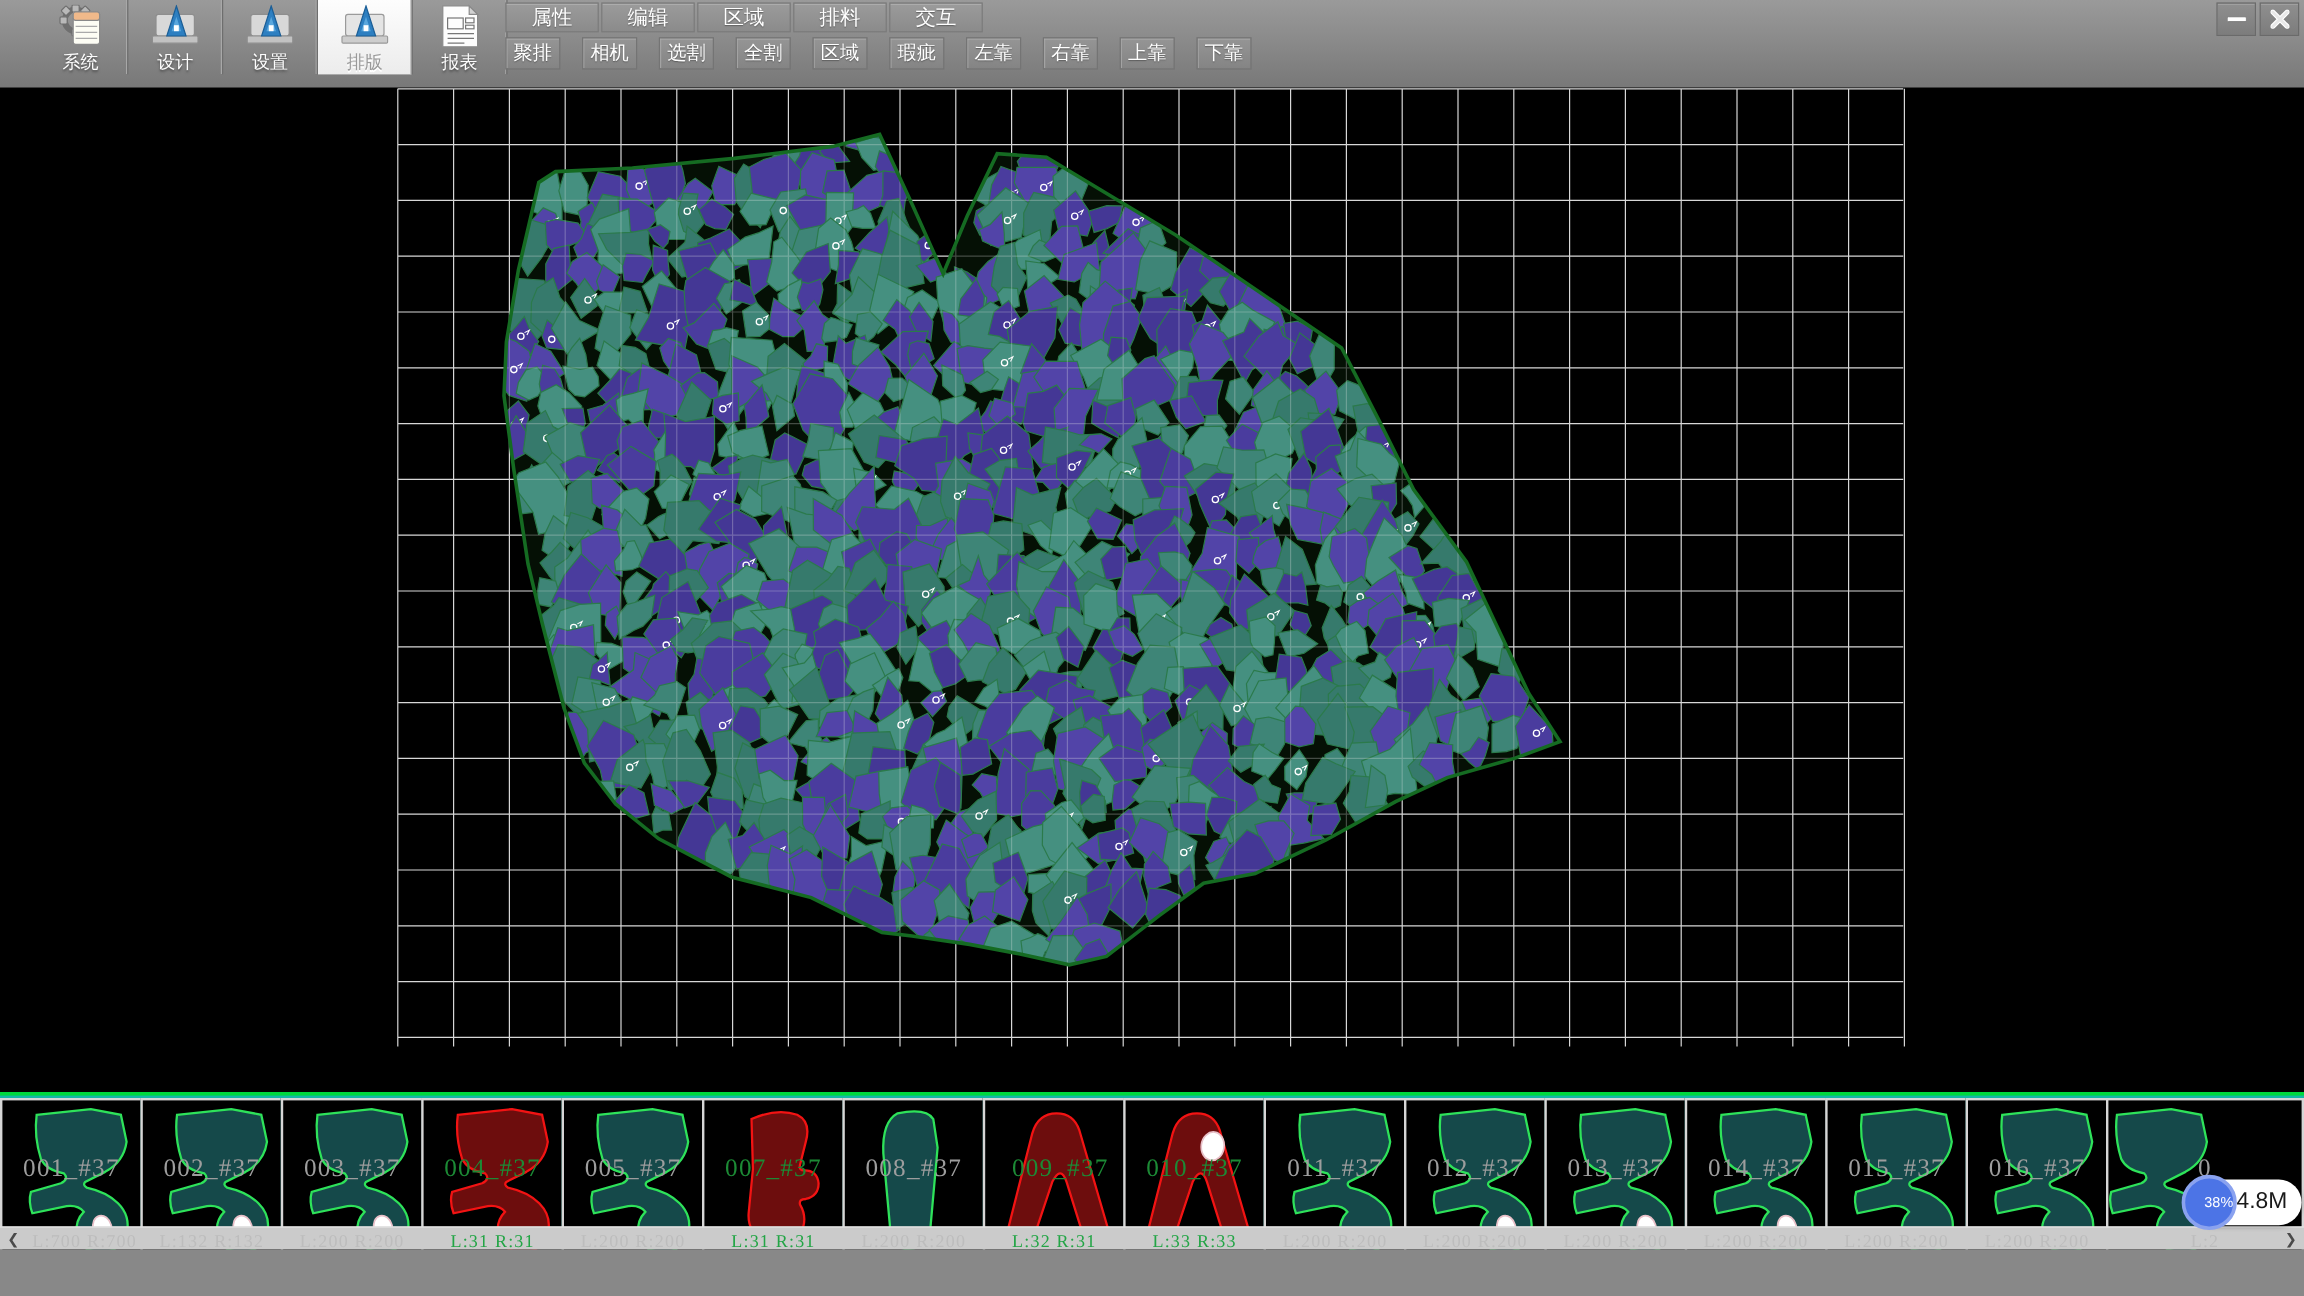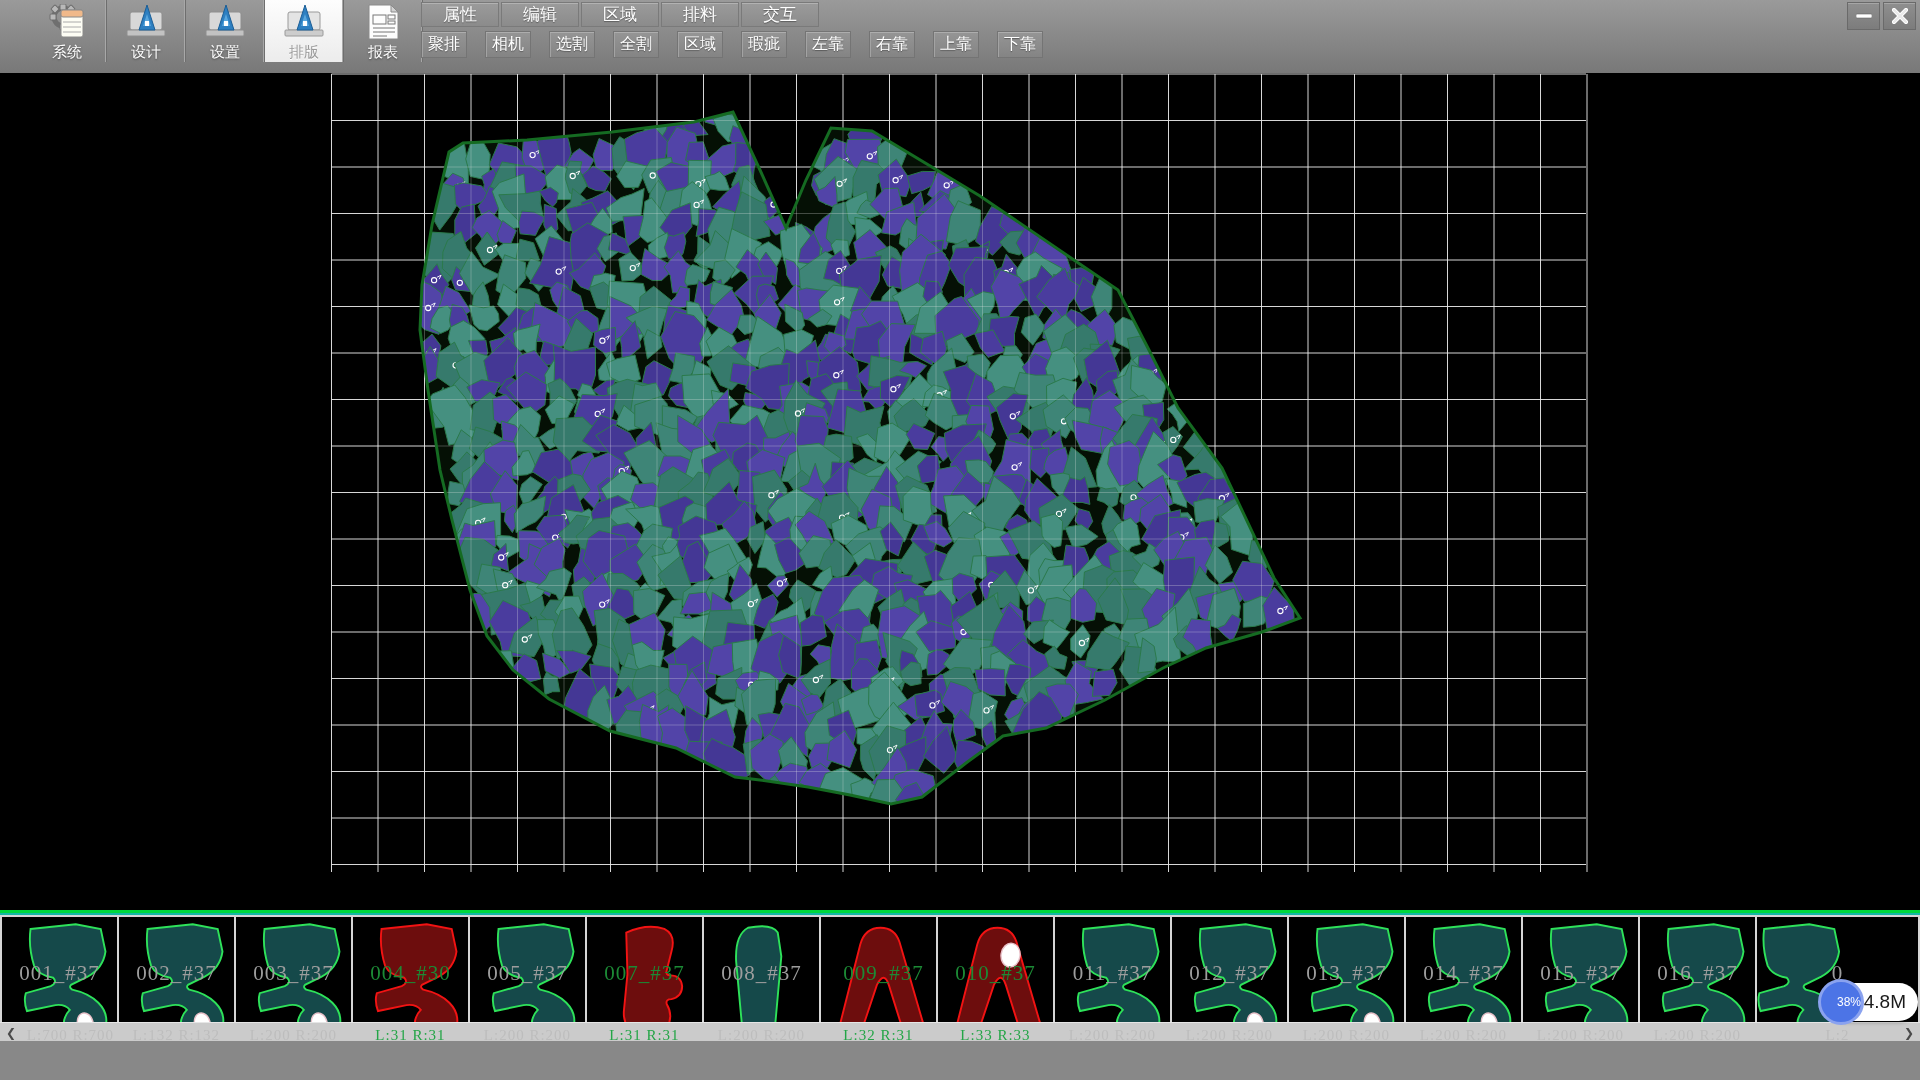--- a/index.html
+++ b/index.html
@@ -1115,21 +1115,21 @@
           <path d="M18,8 L56,4 L77,8 L81,27 Q79,41 66,48 L52,55 Q50,57 53,59 Q67,62 75,70 Q84,79 81,91 Q77,105 61,104 Q48,103 46,91 Q45,82 51,76 Q47,71 39,72 L15,77 Q12,69 14,62 L35,56 Q41,53 37,49 Q25,47 21,39 Q16,23 18,8 Z" fill="#15494a" stroke="#2ee25a" stroke-width="1.6" transform="translate(6,2)"></path>
           <ellipse cx="64" cy="87" rx="6.5" ry="8.5" transform="translate(6,2) rotate(-15 64 87)" fill="#ffffff" stroke="#e8c0c8" stroke-width="1.2"></ellipse>
         </svg>
         <div class="cname" style="color: rgb(157, 157, 157);">003_#37</div>
         <div class="clr" style="color: rgb(189, 189, 189);">L:200 R:200</div>
       </div>
       <div class="cell">
         <svg width="113" height="131" viewBox="0 0 95 110">
           <path d="M18,8 L56,4 L77,8 L81,27 Q79,41 66,48 L52,55 Q50,57 53,59 Q67,62 75,70 Q84,79 81,91 Q77,105 61,104 Q48,103 46,91 Q45,82 51,76 Q47,71 39,72 L15,77 Q12,69 14,62 L35,56 Q41,53 37,49 Q25,47 21,39 Q16,23 18,8 Z" fill="#6d0d0d" stroke="#f21313" stroke-width="1.6" transform="translate(6,2)"></path>
         </svg>
-        <div class="cname" style="color: rgb(28, 138, 53);">004_#30</div>
+        <div class="cname" style="color: rgb(28, 138, 53);">004_#37</div>
         <div class="clr" style="color: rgb(35, 165, 70);">L:31 R:31</div>
       </div>
       <div class="cell">
         <svg width="113" height="131" viewBox="0 0 95 110">
           <path d="M18,8 L56,4 L77,8 L81,27 Q79,41 66,48 L52,55 Q50,57 53,59 Q67,62 75,70 Q84,79 81,91 Q77,105 61,104 Q48,103 46,91 Q45,82 51,76 Q47,71 39,72 L15,77 Q12,69 14,62 L35,56 Q41,53 37,49 Q25,47 21,39 Q16,23 18,8 Z" fill="#15494a" stroke="#2ee25a" stroke-width="1.6" transform="translate(6,2)"></path>
         </svg>
         <div class="cname" style="color: rgb(157, 157, 157);">005_#37</div>
         <div class="clr" style="color: rgb(189, 189, 189);">L:200 R:200</div>
       </div>
       <div class="cell">

